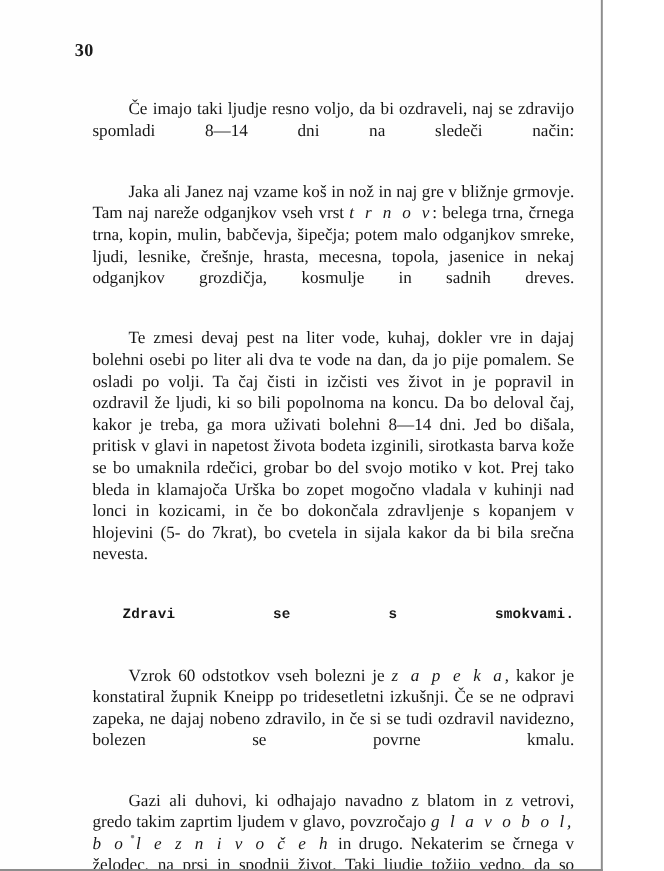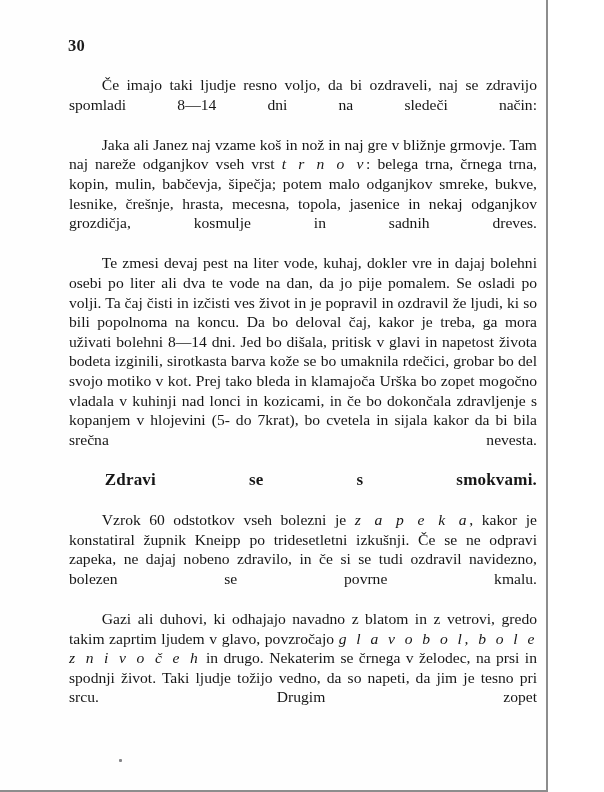--- a/index.html
+++ b/index.html
@@ -47,39 +47,40 @@
     font-family: "Liberation Serif", "DejaVu Serif", serif;
     font-size: 15.6px;
     line-height: 19.6px;
     color: #161616;
     text-align: justify;
     text-justify: inter-word;
     -webkit-font-smoothing: none;
   }
 
   .textblock p {
-    margin: 1px;
+    margin: 16px;
     text-indent: 2.1em;
     text-align: justify;
   }
 
   
   .textblock p::after {
     content: "";
     display: inline-block;
     width: 100%;
   }
 
   .heading {
     margin: 19px 0 5px 0;
     text-align: center;
     text-indent: 0;
     font-weight: 700;
-    font-size: 17px;
+    font-size: 13px;
     letter-spacing: 0.2px;
+    font-family: Liberation Mono, monospace;
   }
   .heading::after { content: none; }
 
   
   .sp {
     letter-spacing: 2.6px;
     font-style: italic;
   }
 
   .speck {
@@ -98,21 +99,21 @@
 
 <div class="page">
   <div class="paper"></div>
 
   <div class="page-number">30</div>
 
   <div class="textblock">
 
     <p>Če imajo taki ljudje resno voljo, da bi ozdraveli, naj se zdravijo spomladi 8—14 dni na sledeči način:</p>
 
-    <p><span>Jaka ali Janez naj vzame koš in nož in naj gre v bližnje grmovje. Tam naj nareže odganjkov vseh vrst </span><span class="sp">t r n o v</span><span>: belega trna, črnega trna, kopin, mulin, babčevja, šipečja; potem malo odganjkov smreke, bukve, lesnike, črešnje, hrasta, mecesna, topola, jasenice in nekaj odganjkov grozdičja, kosmulje in sadnih dreves.</span></p>
+    <p><span>Jaka ali Janez naj vzame koš in nož in naj gre v bližnje grmovje. Tam naj nareže odganjkov vseh vrst </span><span class="sp">t r n o v</span><span>: belega trna, črnega trna, kopin, mulin, babčevja, šipečja; potem malo odganjkov smreke, ljudi, lesnike, črešnje, hrasta, mecesna, topola, jasenice in nekaj odganjkov grozdičja, kosmulje in sadnih dreves.</span></p>
 
     <p>Te zmesi devaj pest na liter vode, kuhaj, dokler vre in dajaj bolehni osebi po liter ali dva te vode na dan, da jo pije pomalem. Se osladi po volji. Ta čaj čisti in izčisti ves život in je popravil in ozdravil že ljudi, ki so bili popolnoma na koncu. Da bo deloval čaj, kakor je treba, ga mora uživati bolehni 8—14 dni. Jed bo dišala, pritisk v glavi in napetost života bodeta izginili, sirotkasta barva kože se bo umaknila rdečici, grobar bo del svojo motiko v kot. Prej tako bleda in klamajoča Urška bo zopet mogočno vladala v kuhinji nad lonci in kozicami, in če bo dokončala zdravljenje s kopanjem v hlojevini (5- do 7krat), bo cvetela in sijala kakor da bi bila srečna nevesta.</p>
 
     <p class="heading">Zdravi se s smokvami.</p>
 
     <p><span>Vzrok 60 odstotkov vseh bolezni je </span><span class="sp">z a p e k a</span><span>, kakor je konstatiral župnik Kneipp po tridesetletni izkušnji. Če se ne odpravi zapeka, ne dajaj nobeno zdravilo, in če si se tudi ozdravil navidezno, bolezen se povrne kmalu.</span></p>
 
 
     <p><span>Gazi ali duhovi, ki odhajajo navadno z blatom in z vetrovi, gredo takim zaprtim ljudem v glavo, povzročajo </span><span class="sp">g l a v o b o l, b o l e z n i  v  o č e h</span><span> in drugo. Nekaterim se črnega v želodec, na prsi in spodnji život. Taki ljudje tožijo vedno, da so napeti, da jim je tesno pri srcu. Drugim zopet</span></p>
 

